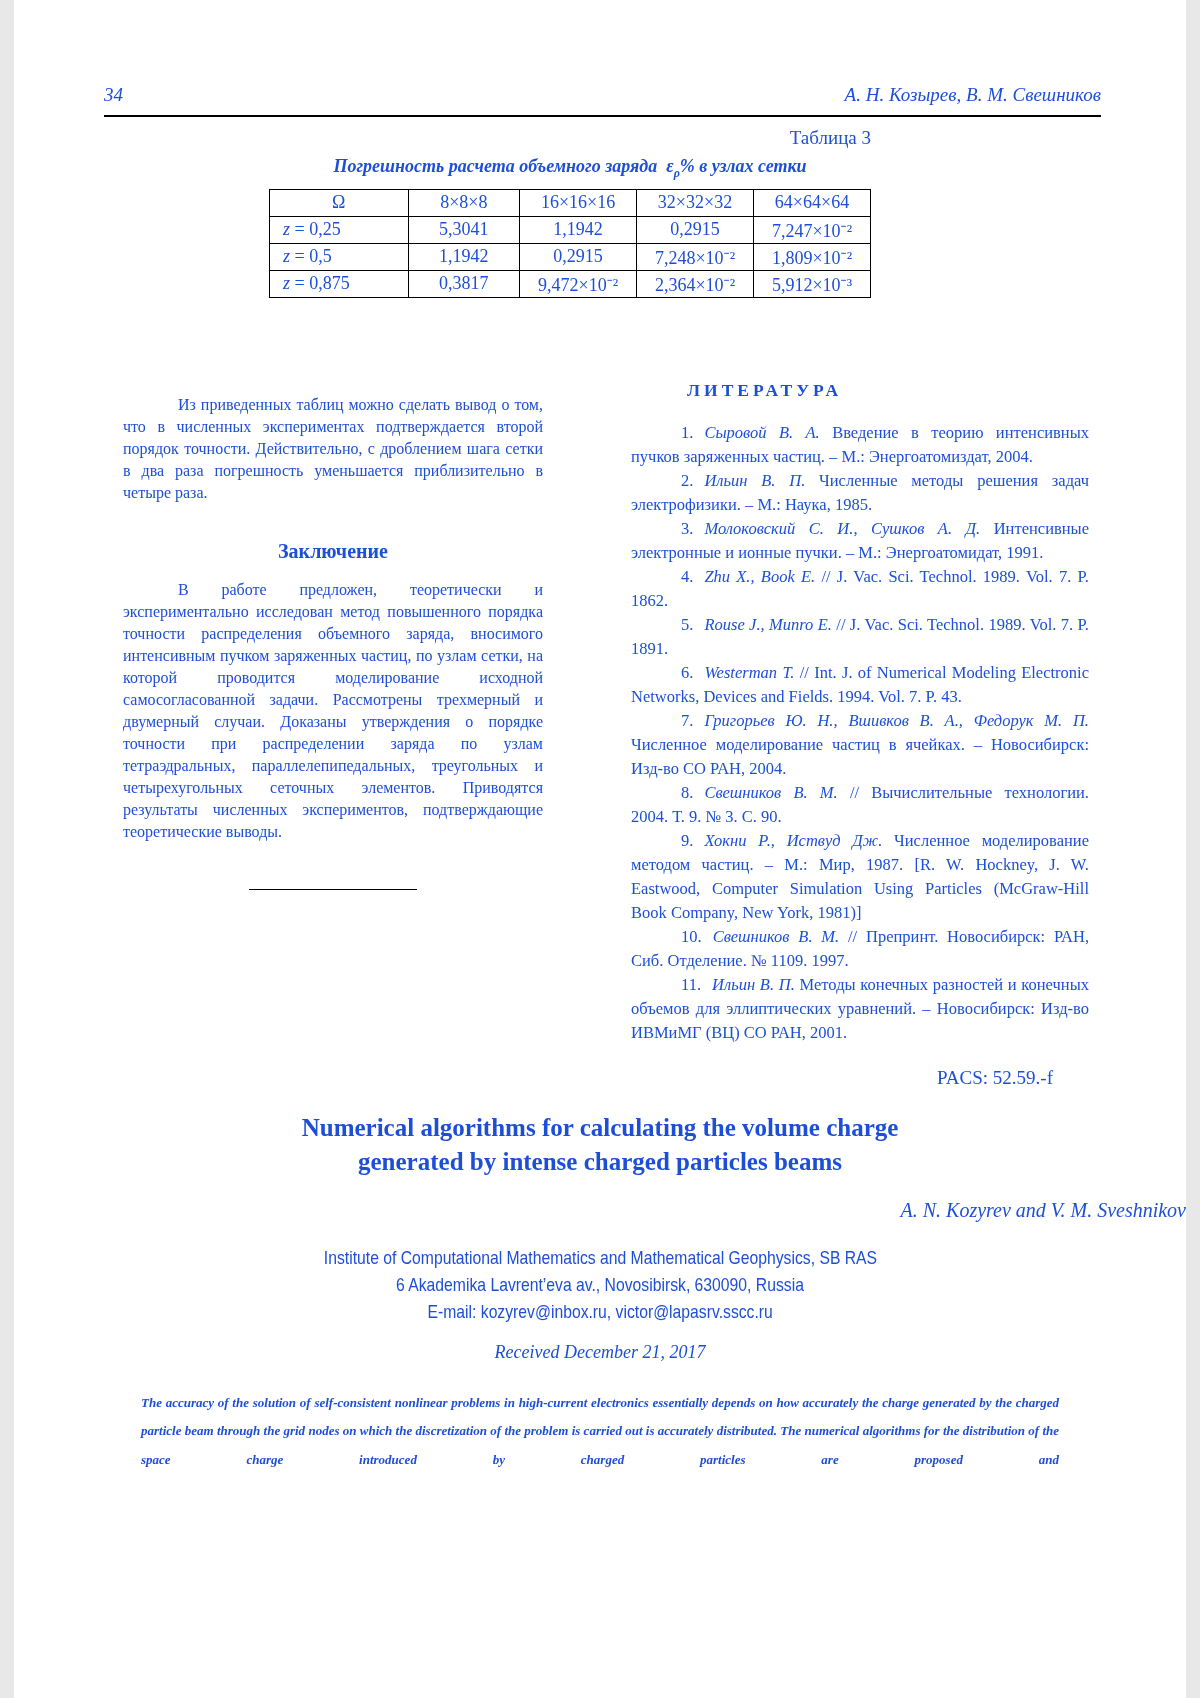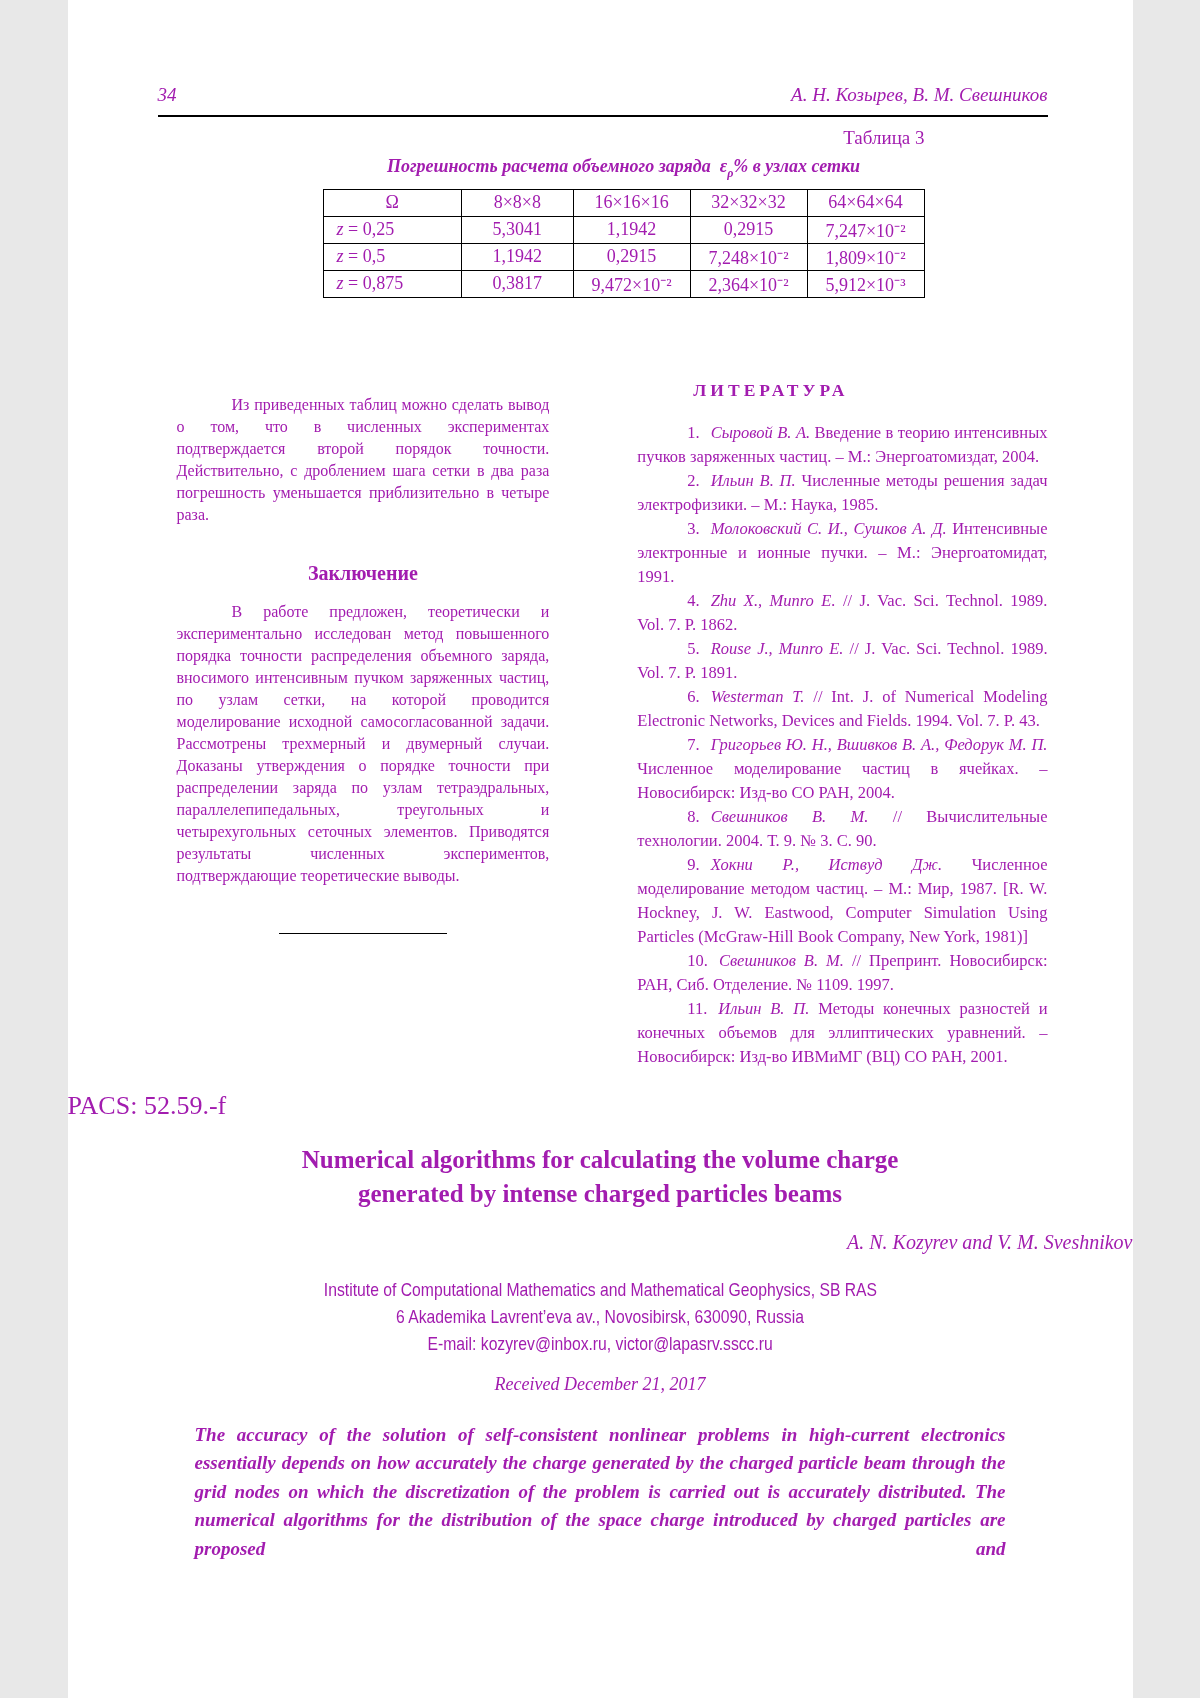--- a/index.html
+++ b/index.html
@@ -1,21 +1,21 @@
 <!DOCTYPE html>
 <html><head>
 <meta charset="utf-8">
 <style>
   html,body { margin:0; padding:0; background:#e8e8e8; }
   .page {
     position:relative;
-    width:1065px; height:1698px;
+    width:1172px; height:1698px;
     margin:0 auto;
     background:#ffffff;
-    color:#a21caf;
+    color:#1d4ed8;
     font-family:"Liberation Serif", serif;
     overflow:hidden;
   }
 
   
   .run-head {
     display:flex; justify-content:space-between; align-items:flex-end;
     margin:84px 85px 0 90px;
     padding-bottom:9px;
     border-bottom:2px solid #000;
@@ -66,36 +66,36 @@
     font-weight:bold; font-size:17.5px; letter-spacing:4px;
     margin:2px 0 20px 0; text-indent:56px;
   }
   .ref {
     font-size:16.5px; line-height:24px; text-align:justify;
     text-indent:50px; margin:0; hyphens:auto;
   }
   .ref .num { margin-right:11px; }
 
   
-  .pacs { text-align:left; font-size:26px; margin:22px 133px 0 0; }
+  .pacs { text-align:right; font-size:19px; margin:22px 133px 0 0; }
   .en-title {
     text-align:center; font-weight:bold; font-size:25px; line-height:34px;
     margin:22px 110px 0 110px;
   }
   .en-authors { text-align:right; font-style:italic; font-size:20px; margin-top:20px; }
   .affiliation {
     text-align:center; font-size:18.5px; line-height:27px; margin-top:22px;
     font-family:"Liberation Sans", sans-serif;
   }
   .affiliation .narrow { display:inline-block; transform:scaleX(0.85); transform-origin:50% 50%; white-space:nowrap; }
   .received { text-align:center; font-style:italic; font-size:18px; margin-top:17px; }
   .abstract {
     margin:26px 127px 0 127px;
     font-weight:bold; font-style:italic;
-    font-size:19px; line-height:28.5px;
+    font-size:13px; line-height:28.5px;
     text-align:justify; text-align-last:justify;
   }
 </style>
 </head>
 <body>
 
 <div class="page">
 
   <div class="run-head">
     <span>34</span>
@@ -147,21 +147,21 @@
       <p class="body-p">В работе предложен, теоретически и экспериментально исследован метод повышенного порядка точности распределения объемного заряда, вносимого интенсивным пучком заряженных частиц, по узлам сетки, на которой проводится моделирование исходной самосогласованной задачи. Рассмотрены трехмерный и двумерный случаи. Доказаны утверждения о порядке точности при распределении заряда по узлам тетраэдральных, параллелепипедальных, треугольных и четырехугольных сеточных элементов. Приводятся результаты численных экспериментов, подтверждающие теоретические выводы.</p>
       <div class="funding-divider"></div>
     </div>
 
     <div class="col-right" lang="ru">
       <div class="refs-heading">ЛИТЕРАТУРА</div>
 
       <p class="ref"><span class="num">1.</span><i>Сыровой В. А.</i> <span>Введение в теорию интенсивных пучков заряженных частиц. – М.: Энергоатомиздат, 2004.</span></p>
       <p class="ref"><span class="num">2.</span><i>Ильин В. П.</i> <span>Численные методы решения задач электрофизики. – М.: Наука, 1985.</span></p>
       <p class="ref"><span class="num">3.</span><i>Молоковский С. И., Сушков А. Д.</i> <span>Интенсивные электронные и ионные пучки. – М.: Энергоатомидат, 1991.</span></p>
-      <p class="ref"><span class="num">4.</span><i>Zhu X., Munro E.</i> <span>// J. Vac. Sci. Technol. 1989. Vol. 7. P. 1862.</span></p>
+      <p class="ref"><span class="num">4.</span><i>Zhu X., Book E.</i> <span>// J. Vac. Sci. Technol. 1989. Vol. 7. P. 1862.</span></p>
       <p class="ref"><span class="num">5.</span><i>Rouse J., Munro E.</i> <span>// J. Vac. Sci. Technol. 1989. Vol. 7. P. 1891.</span></p>
       <p class="ref"><span class="num">6.</span><i>Westerman T.</i> <span>// Int. J. of Numerical Modeling Electronic Networks, Devices and Fields. 1994. Vol. 7. P. 43.</span></p>
       <p class="ref"><span class="num">7.</span><i>Григорьев Ю. Н., Вшивков В. А., Федорук М. П.</i> <span>Численное моделирование частиц в ячейках. – Новосибирск: Изд-во СО РАН, 2004.</span></p>
       <p class="ref"><span class="num">8.</span><i>Свешников В. М.</i> <span>// Вычислительные технологии. 2004. Т. 9. № 3. С. 90.</span></p>
       <p class="ref"><span class="num">9.</span><i>Хокни Р., Иствуд Дж.</i> <span>Численное моделирование методом частиц. – М.: Мир, 1987. [R. W. Hockney, J. W. Eastwood, Computer Simulation Using Particles (McGraw-Hill Book Company, New York, 1981)]</span></p>
       <p class="ref"><span class="num">10.</span><i>Свешников В. М.</i> <span>// Препринт. Новосибирск: РАН, Сиб. Отделение. № 1109. 1997.</span></p>
       <p class="ref"><span class="num">11.</span><i>Ильин В. П.</i> <span>Методы конечных разностей и конечных объемов для эллиптических уравнений. – Новосибирск: Изд-во ИВМиМГ (ВЦ) СО РАН, 2001.</span></p>
     </div>
   </div>
 

